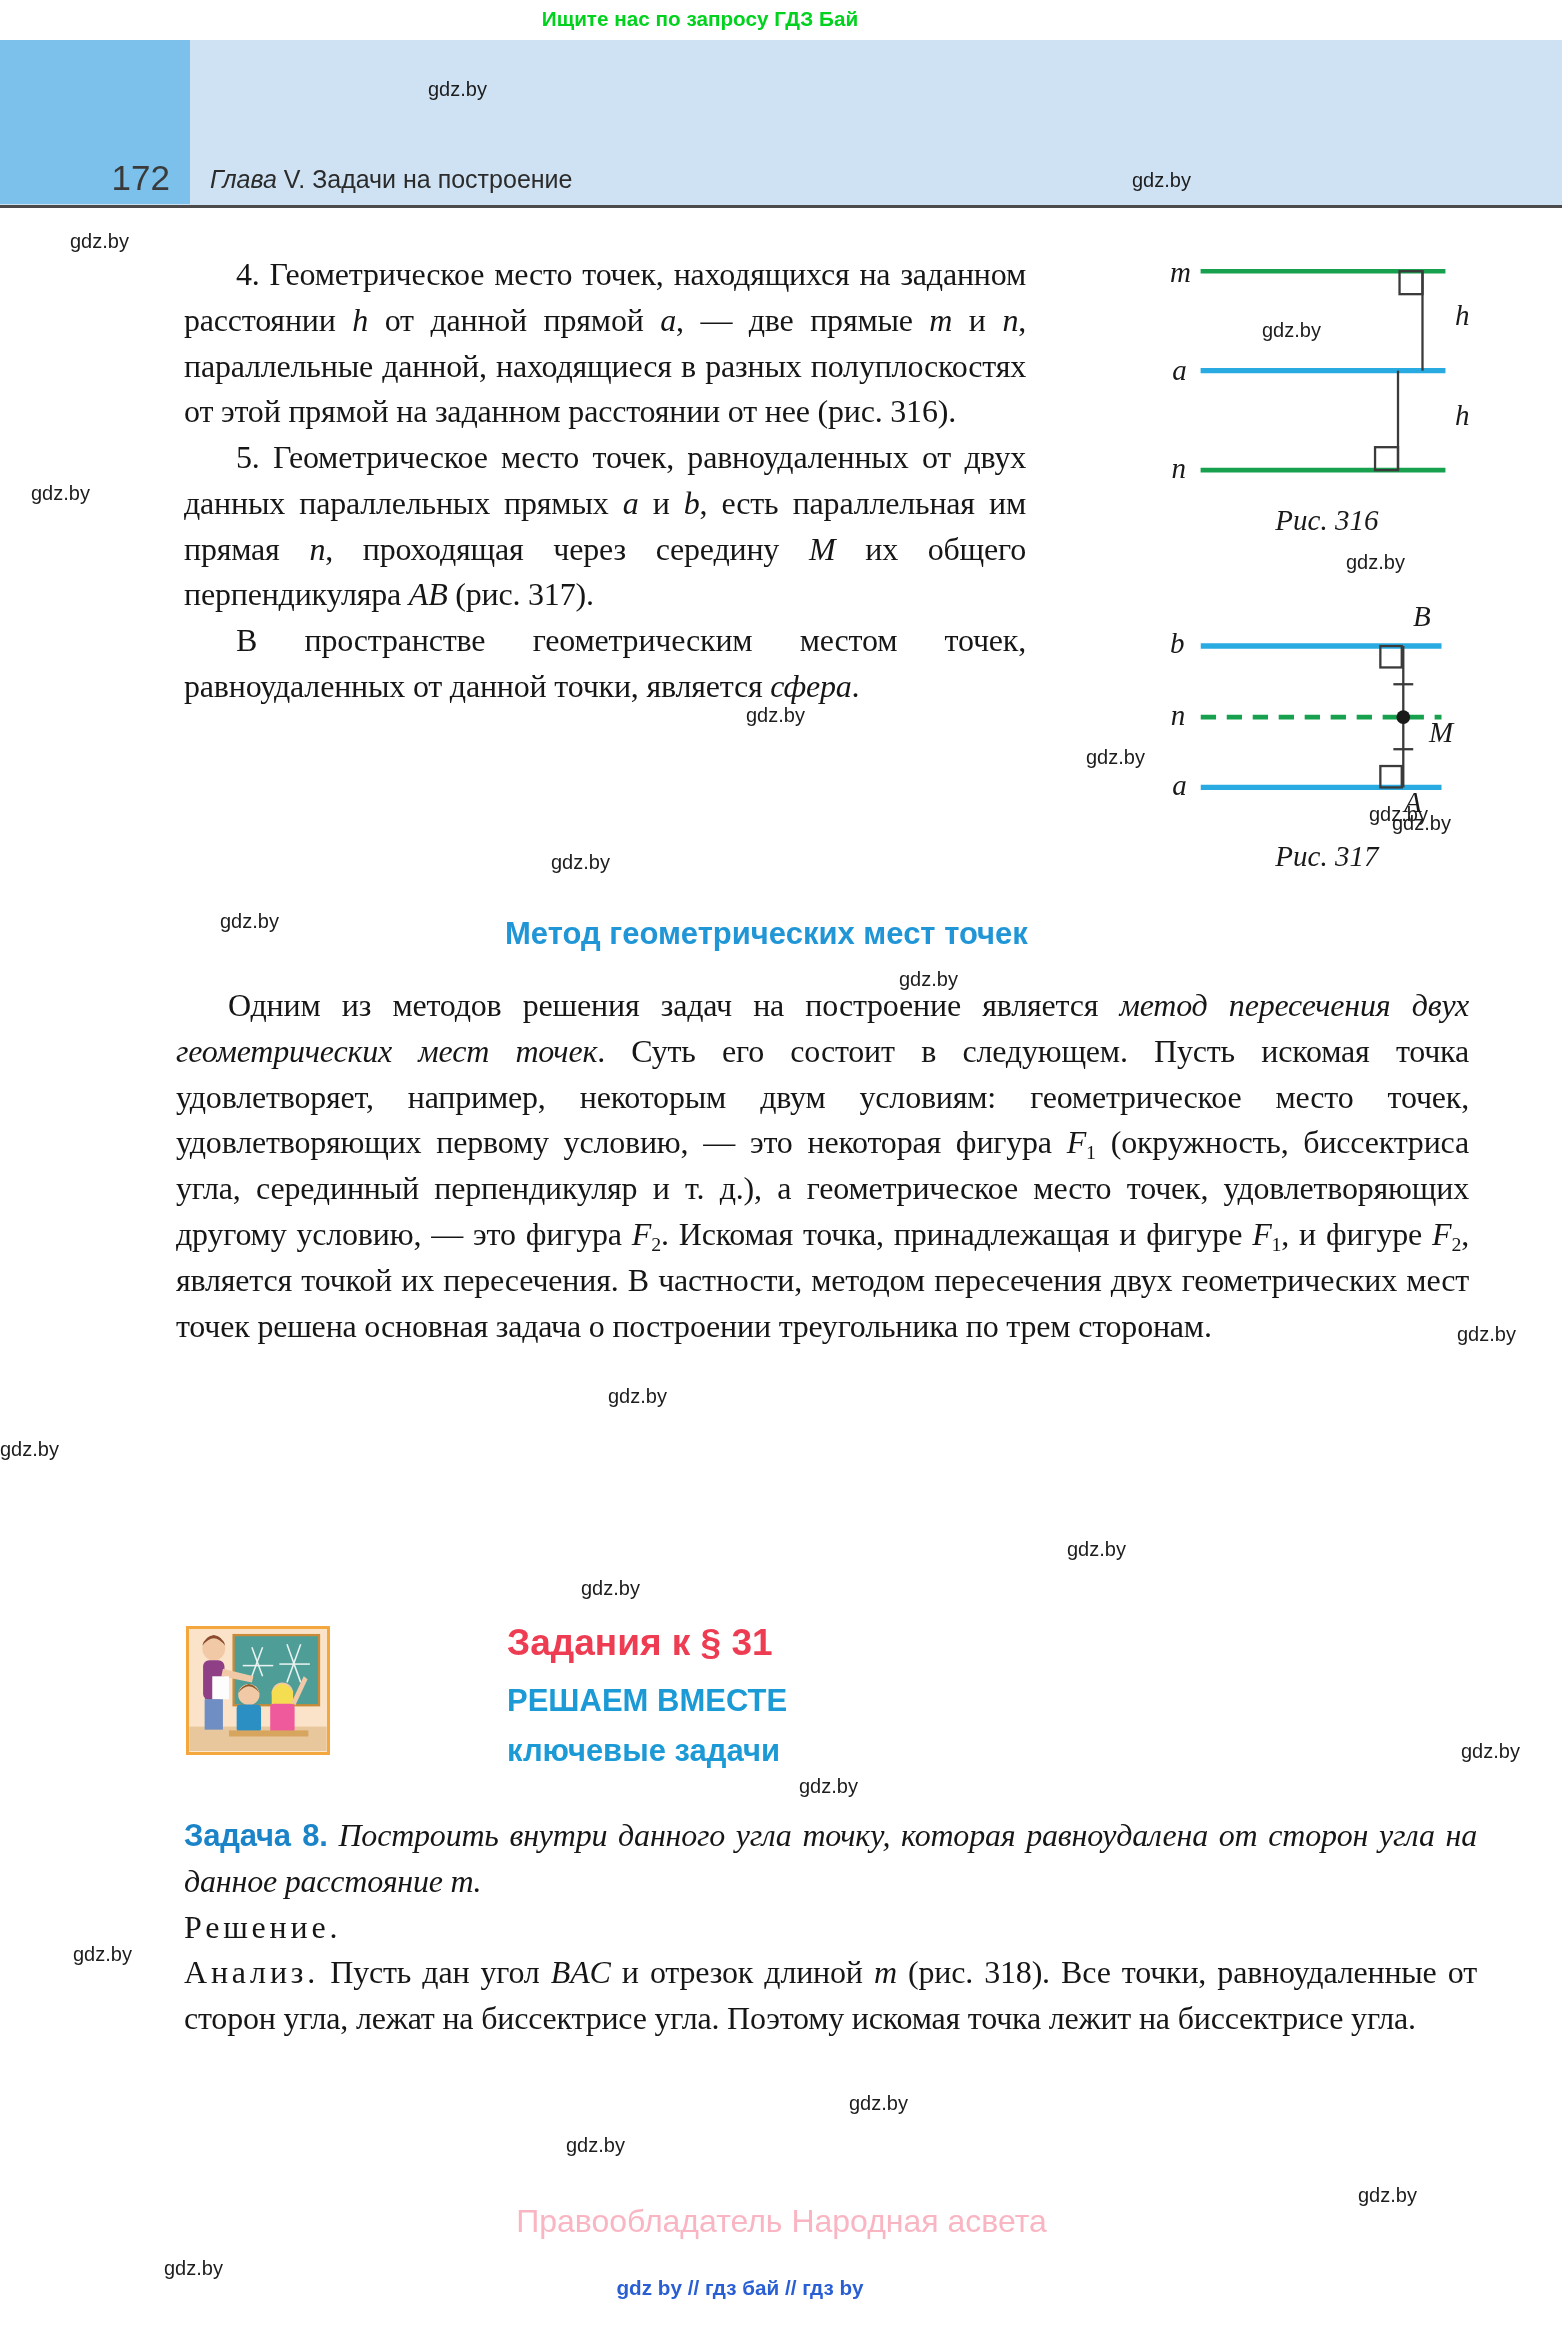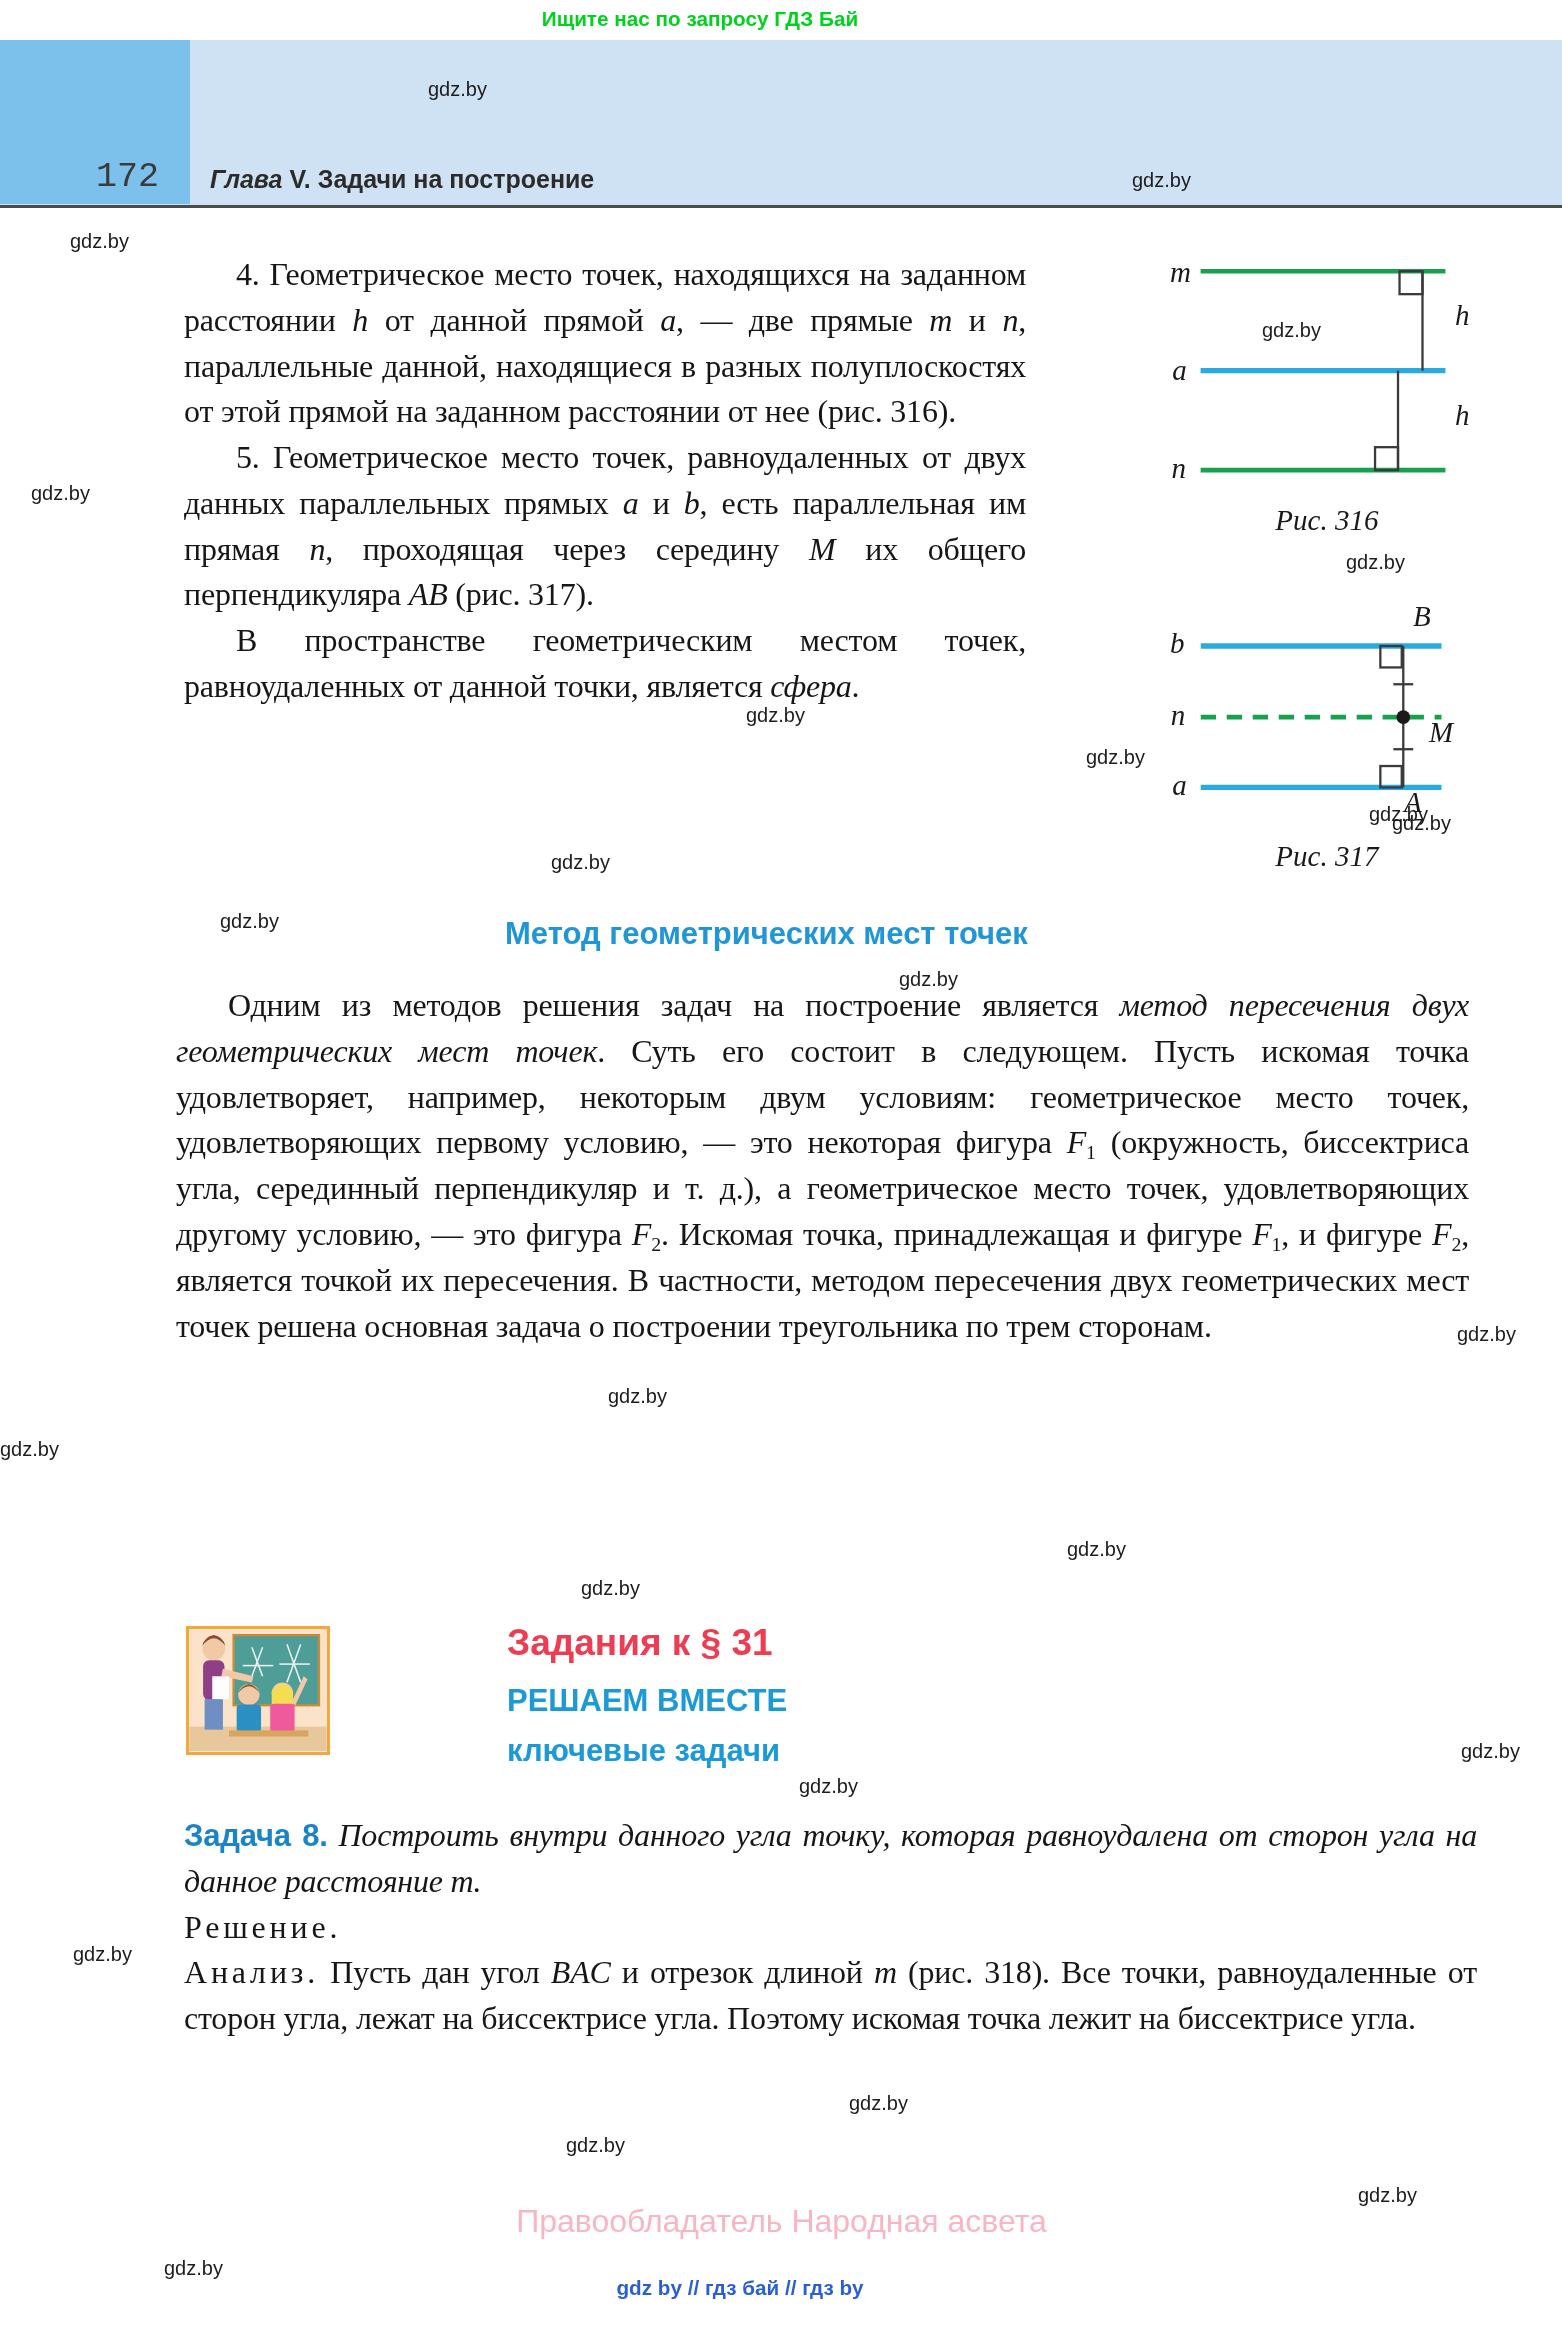--- a/index.html
+++ b/index.html
@@ -44,37 +44,36 @@
   }
   #page-number-block {
     position: absolute;
     top: 0; left: 0;
     width: 190px;
     height: 164px;
     background: #7cc1eb;
   }
   #page-number {
     position: absolute;
-    right: 31px;
+    right: 20px;
     bottom: 9.2px;
-    font-family: Liberation Mono, monospace;
+    font-family: Liberation Sans, sans-serif;
     font-size: 35px;
     font-weight: 400;
     color: #3a3a3a;
     line-height: 1;
   }
   #chapter-title {
     position: absolute;
     left: 210px;
     bottom: 10.7px;
     font-family: "Liberation Sans", sans-serif;
     font-size: 25px;
     color: #2b2b2b;
     white-space: nowrap;
-    font-weight: bold;
   }
   #chapter-title .chap-word {
     font-style: italic;
   }
 
   
   .wm {
     position: absolute;
     font-family: "Liberation Sans", sans-serif;
     font-size: 20px;

